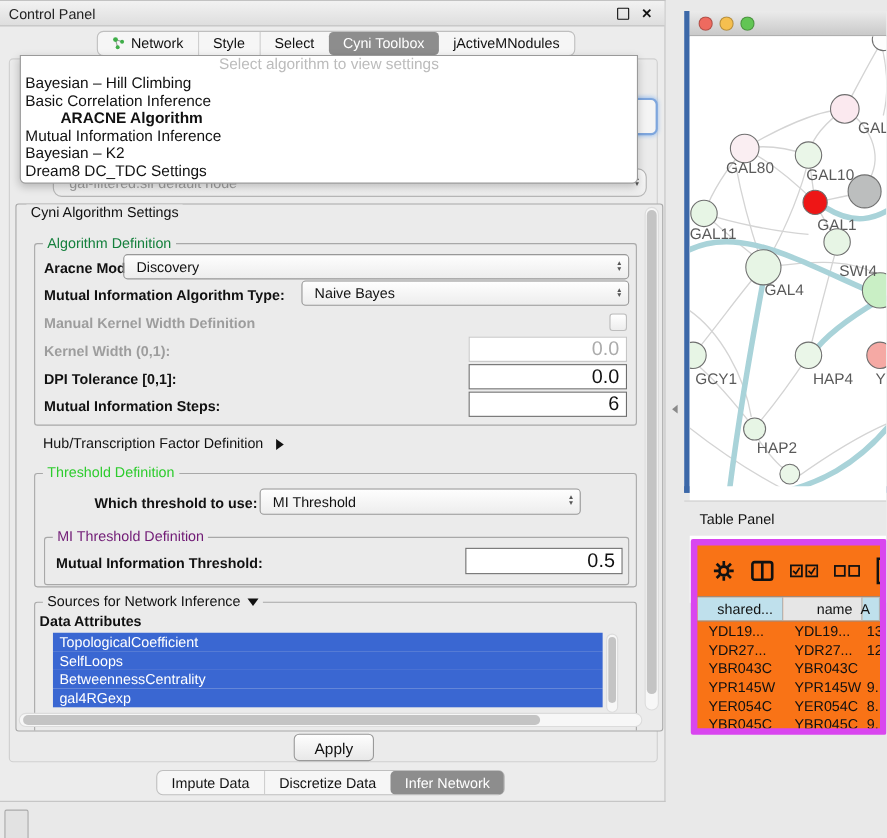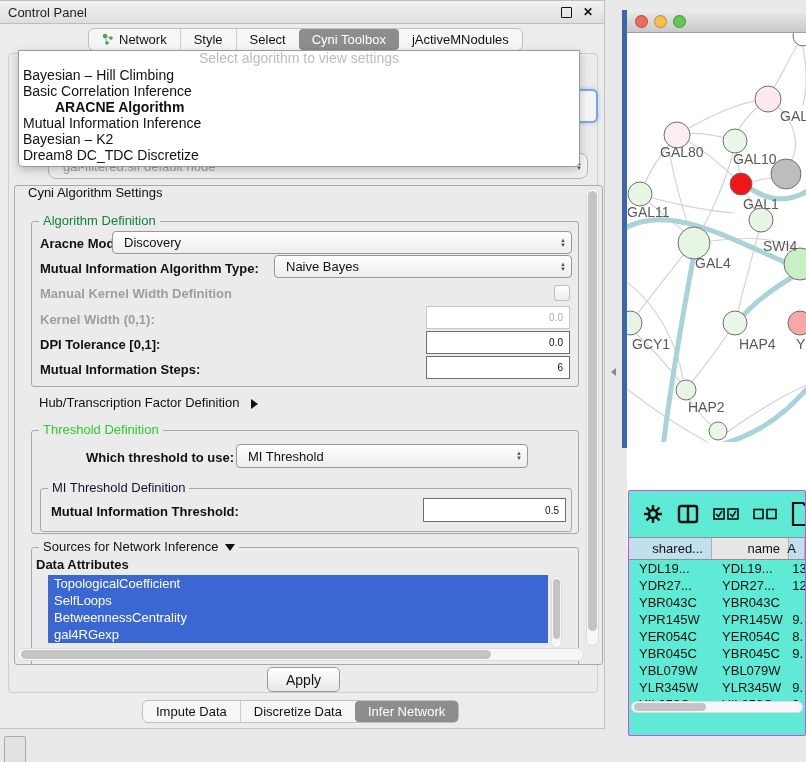--- a/index.html
+++ b/index.html
@@ -47,22 +47,22 @@
       white-space:nowrap;}
   .settings{position:absolute;left:14px;top:184px;width:587px;height:478px;
       border:1px solid #a8a8a8;border-radius:3px;background:#ebebeb;overflow:hidden;z-index:8;}
   .lbl{position:absolute;font-weight:bold;font-size:13px;white-space:nowrap;}
   .lbl.dim{color:#9d9d9d;}
   .combo{position:absolute;background:linear-gradient(#fefefe,#ededed);border:1px solid #989898;
       border-radius:4px;display:flex;align-items:center;padding-left:11px;font-size:13px;
       box-sizing:border-box;}
   .spin{position:absolute;right:5px;top:50%;transform:translateY(-50%);display:flex;
       flex-direction:column;font-size:6px;line-height:5px;color:#555;text-align:center;}
-  .tf{position:absolute;background:#fff;border:1px solid #6e6e6e;display:flex;align-items:center;
-      justify-content:flex-end;padding-right:6px;font-size:10px;box-sizing:border-box;}
+  .tf{position:absolute;background:#fff;border:1px solid #6e6e6e;display:flex;align-items:flex-start;
+      justify-content:flex-end;padding-right:6px;font-size:18px;box-sizing:border-box;}
   .tf.dis{border:1px solid #c6c6c6;color:#ababab;}
   .chk{position:absolute;width:14px;height:14px;border:1px solid #bdbdbd;border-radius:3px;
       background:linear-gradient(#fff,#ededed);}
   .expander{position:absolute;font-size:13px;white-space:nowrap;}
   .tri-r{display:inline-block;margin-left:8px;width:0;height:0;border-left:7px solid #111;
       border-top:5px solid transparent;border-bottom:5px solid transparent;vertical-align:middle;}
   .tri-d{display:inline-block;margin-left:6px;width:0;height:0;border-top:7px solid #111;
       border-left:5px solid transparent;border-right:5px solid transparent;vertical-align:middle;}
   .attr-list{position:absolute;overflow:hidden;}
   .attr-item{height:17px;line-height:17px;color:#fff;padding-left:6px;font-size:13px;}
@@ -80,22 +80,22 @@
   .net{position:absolute;left:622px;top:10px;width:184px;height:438px;box-sizing:border-box;
       border-left:5px solid #3c68a8;border-bottom:6px solid #3c68a8;background:#fff;}
   .net-titlebar{height:22px;background:linear-gradient(#ebebeb,#c9c9c9);
       border-bottom:1px solid #9f9f9f;display:flex;align-items:center;padding-left:8px;}
   .tl{width:13px;height:13px;border-radius:50%;margin-right:6px;box-sizing:border-box;
       border:1px solid rgba(0,0,0,.25);}
   .net-canvas{position:relative;width:179px;height:515px;overflow:hidden;background:#fff;}
   
   .tp-bar{position:absolute;left:622px;top:455px;width:184px;height:32px;background:#e9e9e9;
       border-top:1px solid #cfcfcf;display:flex;align-items:center;padding-left:14px;box-sizing:border-box;}
-  .tablewin{position:absolute;left:628px;top:490px;width:178px;height:246px;background:#5eead4;
-      border:1px solid #d946ef;border-radius:2px;box-sizing:border-box;overflow:hidden;}
+  .tablewin{position:absolute;left:628px;top:490px;width:178px;height:178px;background:#f97316;
+      border:6px solid #d946ef;border-radius:2px;box-sizing:border-box;overflow:hidden;}
   .tw-toolbar{position:absolute;left:0;top:0;right:0;height:46px;display:flex;align-items:center;}
   .tw-icon{margin-left:14px;display:inline-flex;}
   .thead{position:absolute;left:0;top:46px;right:0;height:23px;display:flex;
       border-top:1px solid #8f8f8f;border-bottom:1px solid #8f8f8f;box-sizing:border-box;}
   .thc{height:100%;display:flex;align-items:center;justify-content:flex-end;
       padding-right:8px;border-right:1px solid #b0b0b0;font-size:13px;box-sizing:border-box;}
   .trows{position:absolute;left:0;top:69px;right:0;height:141px;overflow:hidden;}
   .trow{display:flex;height:17px;line-height:17px;font-size:13px;}
   .tc{padding-left:10px;box-sizing:border-box;overflow:hidden;white-space:nowrap;}
 </style>
@@ -149,21 +149,21 @@
     </div>
 
     <div class="popup">
       <div class="popup-ph">Select algorithm to view settings</div>
       <div id="popup-items">
           <div class="popup-item">Bayesian – Hill Climbing</div>
           <div class="popup-item">Basic Correlation Inference</div>
           <div class="popup-item bold">ARACNE Algorithm</div>
           <div class="popup-item">Mutual Information Inference</div>
           <div class="popup-item">Bayesian – K2</div>
-          <div class="popup-item">Dream8 DC_TDC Discretize</div>
+          <div class="popup-item">Dream8 DC_TDC Settings</div>
         </div>
     </div>
 
     <div class="settings">
       <div class="gb-t" style="top:-1px;left:9px;">Cyni Algorithm Settings</div>
 
       <div class="gb" style="left:16px;top:35px;width:548px;height:166px;">
         <div class="gb-t" style="color:#15803d;">Algorithm Definition</div>
 
         <div class="lbl" style="left:8px;top:14px;">Aracne Mode:</div>
@@ -205,21 +205,21 @@
       <div class="gb" style="left:16px;top:244px;width:548px;height:104px;">
         <div class="gb-t" style="color:#2ecc2e;">Threshold Definition</div>
 
         <div class="lbl" style="left:54px;top:19px;">Which threshold to use:</div>
         <div class="combo" style="left:204px;top:13px;width:292px;height:24px;">
           <span>MI Threshold</span>
           <span class="spin">▲<br>▼</span>
         </div>
 
         <div class="gb" style="left:8px;top:57px;width:532px;height:44px;">
-          <div class="gb-t" style="color:#0f172a;">MI Threshold Definition</div>
+          <div class="gb-t" style="color:#701a75;">MI Threshold Definition</div>
           <div class="lbl" style="left:10px;top:15px;">Mutual Information Threshold:</div>
           <div class="tf" style="left:382px;top:9px;width:143px;height:24px;">
             <span>0.5</span>
           </div>
         </div>
       </div>
 
       <div class="gb" style="left:16px;top:361px;width:548px;height:120px;">
         <div class="gb-t">
           <span>Sources for Network Inference</span><span class="tri-d"></span>
@@ -324,20 +324,23 @@
           <text x="112" y="316" font-size="14" fill="#5a5a5a" font-family="&quot;Liberation Sans&quot;, sans-serif">HAP4</text>
           <circle cx="173" cy="290" r="12" fill="#f5a9a4" stroke="#6f6f6f" stroke-width="1"></circle>
           <text x="169" y="316" font-size="14" fill="#5a5a5a" font-family="&quot;Liberation Sans&quot;, sans-serif">Y</text>
           <circle cx="59" cy="357" r="10" fill="#e7f5e5" stroke="#6f6f6f" stroke-width="1"></circle>
           <text x="61" y="379" font-size="14" fill="#5a5a5a" font-family="&quot;Liberation Sans&quot;, sans-serif">HAP2</text>
           <circle cx="91" cy="398" r="9" fill="#eaf6e8" stroke="#6f6f6f" stroke-width="1"></circle>
         </svg>
     </div>
   </div>
 
+  <div class="tp-bar">
+    <span>Table Panel</span>
+  </div>
 
   <div class="tablewin">
     <div class="tw-toolbar">
       <span class="tw-icon">
         <svg width="20" height="20" viewBox="0 0 20 20">
           <circle cx="10" cy="10" r="4" fill="none" stroke="#111" stroke-width="2.6"></circle>
           <g stroke="#111" stroke-width="2.4">
             <line x1="10" y1="1" x2="10" y2="5"></line>
               <line x1="10" y1="15" x2="10" y2="19"></line>
             <line x1="1" y1="10" x2="5" y2="10"></line>

